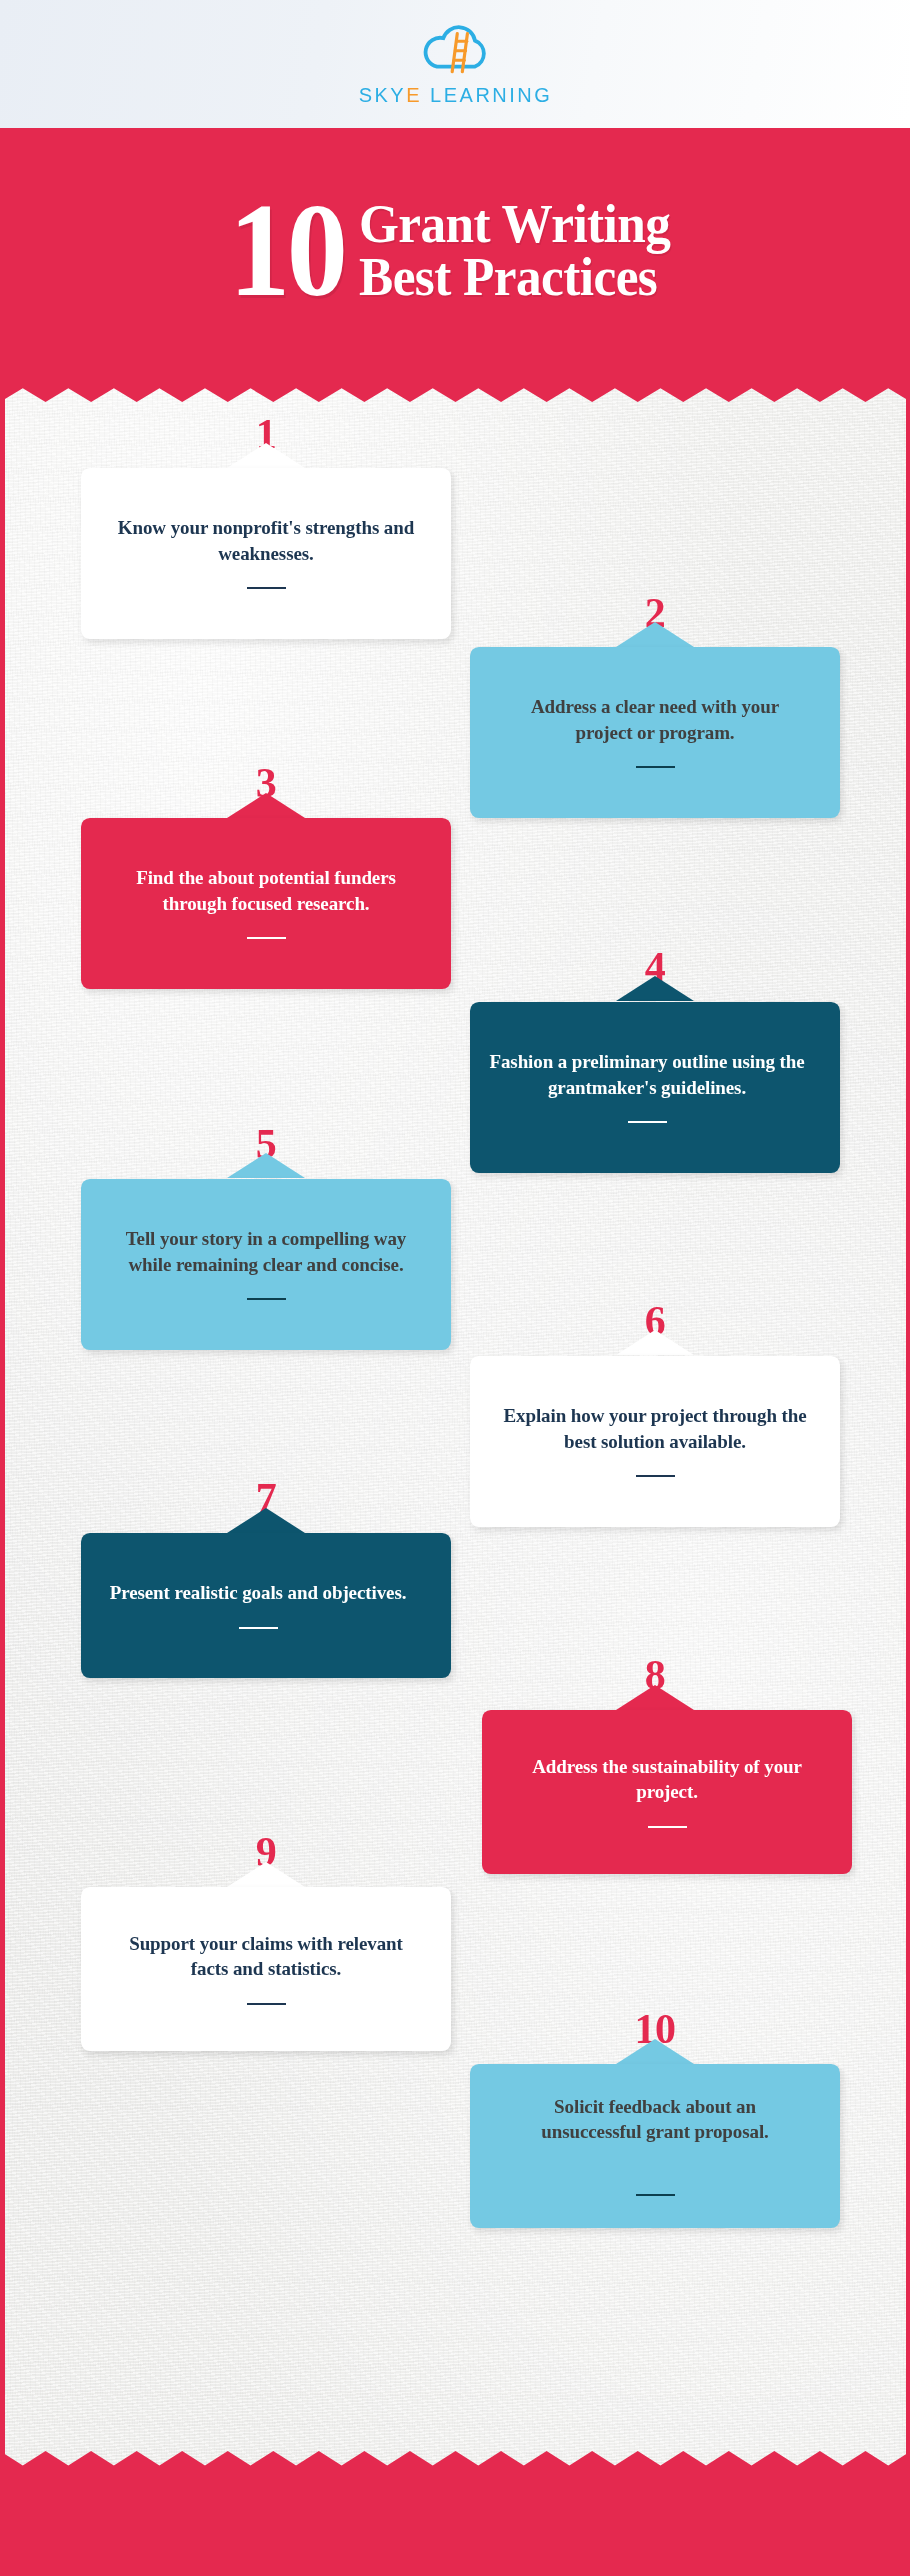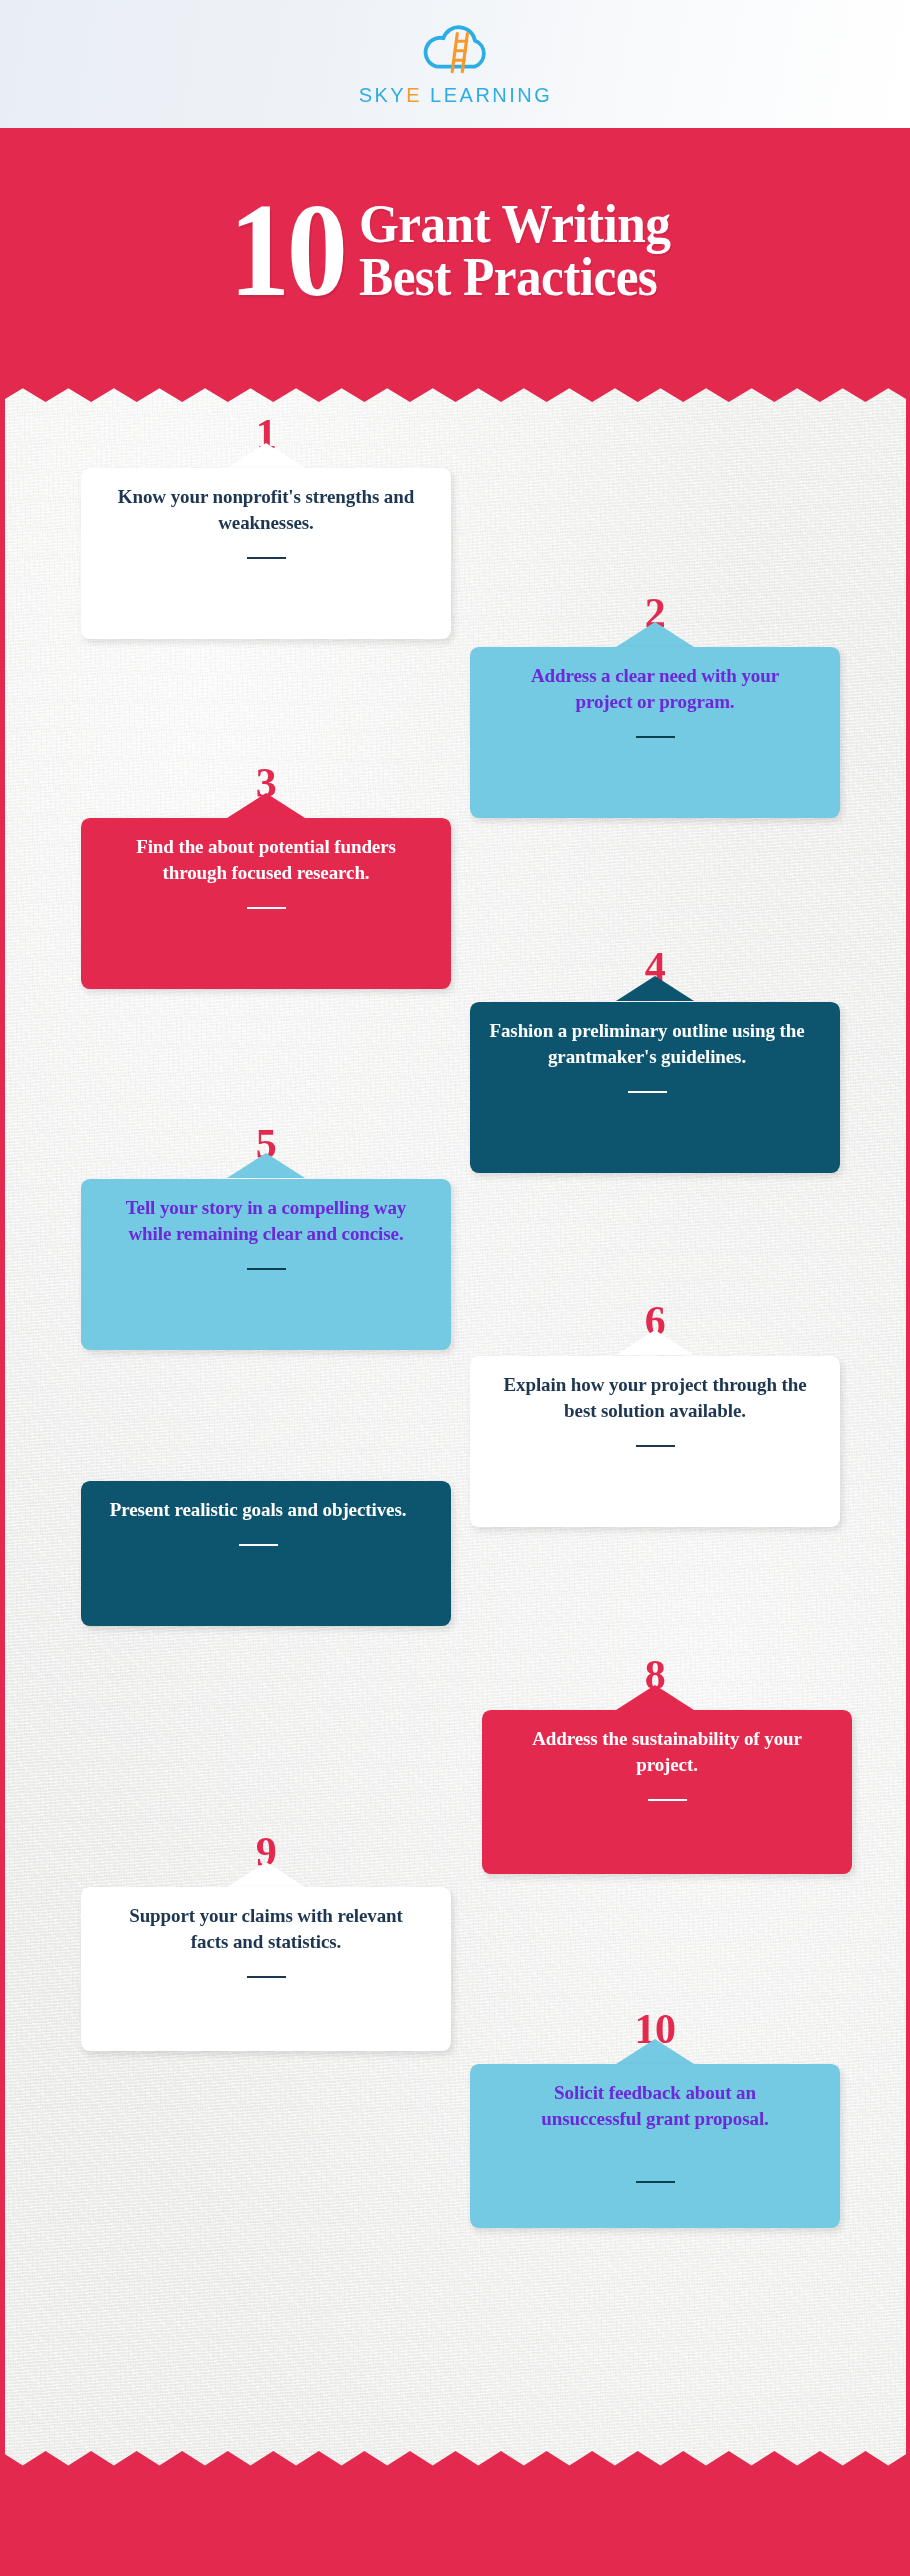--- a/index.html
+++ b/index.html
@@ -152,21 +152,21 @@
     color:#e4294f;
     letter-spacing:-0.6px;
   }
 
   .tip-box {
     position:absolute;
     left:0; width:370px;
     border-radius:8.9px;
     box-shadow:2.5px 3.8px 6.3px rgba(0,0,0,0.10);
     display:flex; flex-direction:column;
-    align-items:center; justify-content:flex-start;
+    align-items:center; justify-content:center;
     padding:16.4px 33px 19px;
   }
   .tip-box::before {
     content:"";
     position:absolute;
     top:-23.4px; left:50%;
     transform:translateX(-50%);
     width:0; height:0;
     border-left:39px solid transparent;
     border-right:39px solid transparent;
@@ -194,21 +194,21 @@
     width:39px; height:1.9px;
     margin-top:21.5px;
   }
 
   
   .c-white  { background:#ffffff; }
   .c-white  .tip-text, .c-white .tip-rule { color:#1d3651; }
   .c-white  .tip-rule { background:#1d3651; }
 
   .c-blue   { background:#74c9e3; }
-  .c-blue   .tip-text { color:#6d28d9; }
+  .c-blue   .tip-text { color:#404040; }
   .c-blue   .tip-rule { background:#0d3f4f; }
 
   .c-red    { background:#e4294f; }
   .c-red    .tip-text { color:#ffffff; }
   .c-red    .tip-rule { background:#ffffff; }
 
   .c-navy   { background:#0d556e;padding-left:17px; }
   .c-navy   .tip-text { color:#ffffff; }
   .c-navy   .tip-rule { background:#ffffff; }
 </style>
@@ -290,21 +290,21 @@
           <div class="tip-num" style="top: 917px;">6</div>
           <div class="tip-arrow" style="top: 947px; border-bottom-color: rgb(255, 255, 255);"></div>
           <div class="tip-box c-white" style="top: 973px; height: 171px;">
             <div class="tip-text">Explain how your project through the best solution available.</div>
             <div class="tip-rule"></div>
           </div>
         </div>
         <div class="tip left" style="top: 0px;">
           <div class="tip-num" style="top: 1094px;">7</div>
           <div class="tip-arrow" style="top: 1125px; border-bottom-color: rgb(13, 85, 110);"></div>
-          <div class="tip-box c-navy" style="top: 1098px; height: 145px;">
+          <div class="tip-box c-navy" style="top: 1150px; height: 145px;">
             <div class="tip-text">Present realistic goals and objectives.</div>
             <div class="tip-rule"></div>
           </div>
         </div>
         <div class="tip right" style="top: 0px;">
           <div class="tip-num" style="top: 1271px;">8</div>
           <div class="tip-arrow" style="top: 1302px; border-bottom-color: rgb(228, 41, 79);"></div>
           <div class="tip-box c-red" style="top: 1327px; height: 164px; margin-left: 12px;">
             <div class="tip-text">Address the sustainability of your project.</div>
             <div class="tip-rule"></div>

